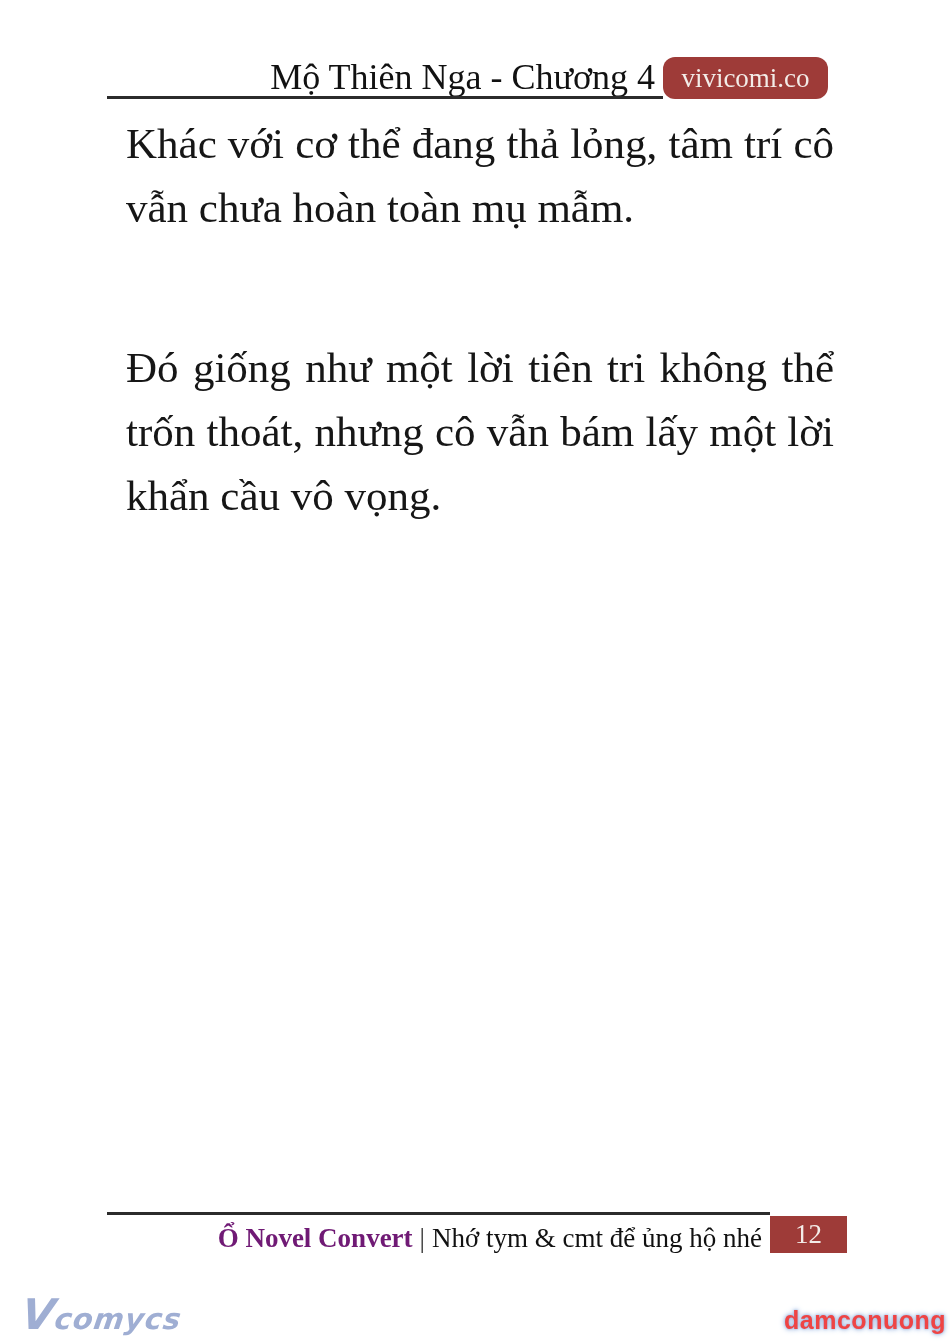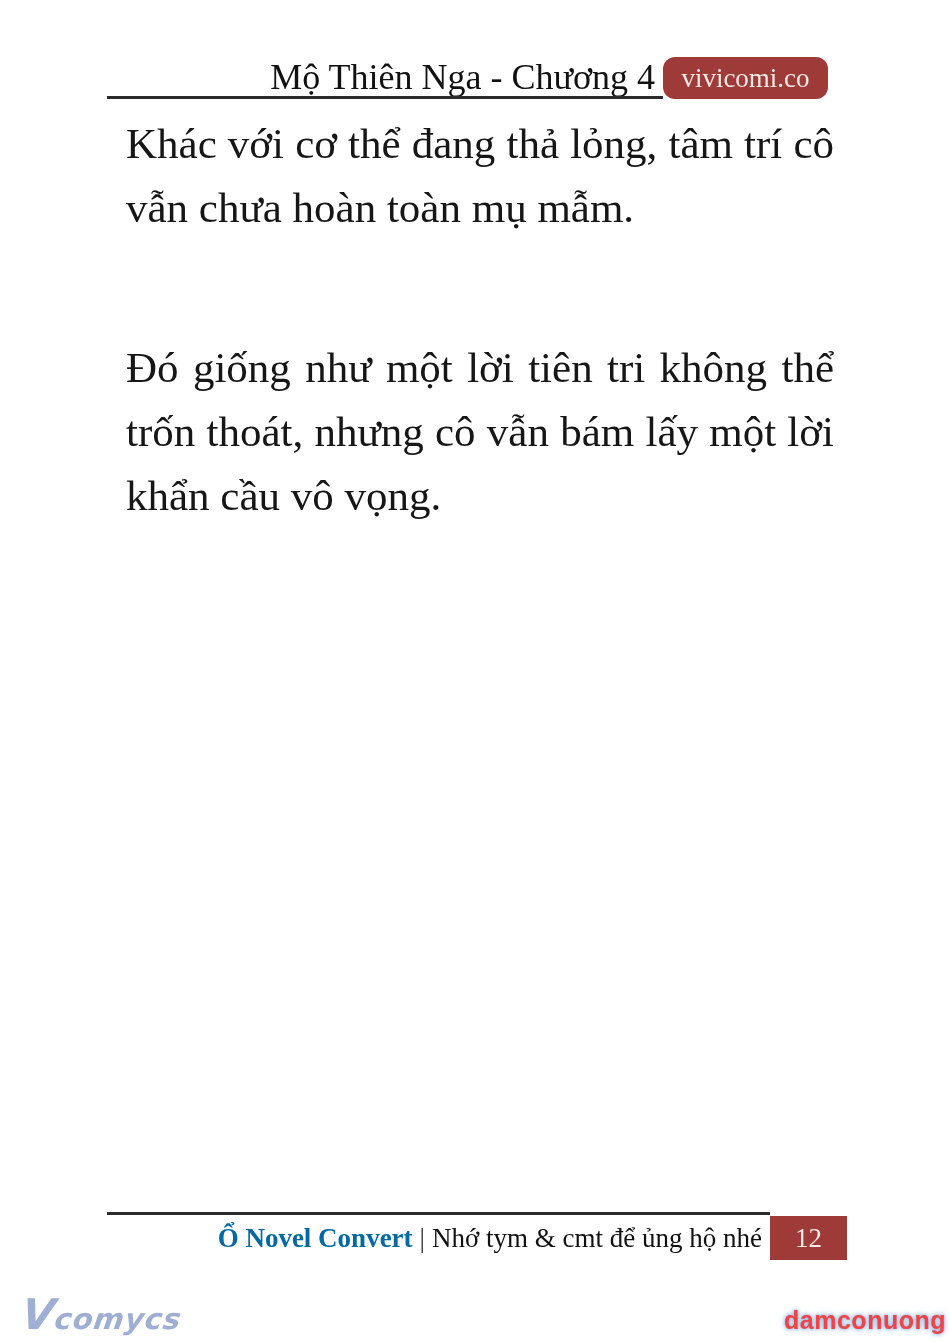--- a/index.html
+++ b/index.html
@@ -75,34 +75,34 @@
   .footer-text {
     position: absolute;
     top: 1221px;
     right: 188px;
     font-size: 27px;
     line-height: 34px;
     color: #111111;
     white-space: nowrap;
   }
   .footer-brand {
-    color: #0369a1;
+    color: #701a75;
     font-weight: bold;
   }
   .footer-sep {
     color: #333333;
     padding: 0 7px;
     font-weight: normal;
   }
   .footer-badge {
     position: absolute;
     left: 770px;
     top: 1216px;
     width: 77px;
-    height: 44px;
+    height: 37px;
     background: #9e3b38;
     color: #f3ece8;
     font-size: 27px;
     display: flex;
     align-items: center;
     justify-content: center;
   }
 
   
   .vcomycs-logo {

